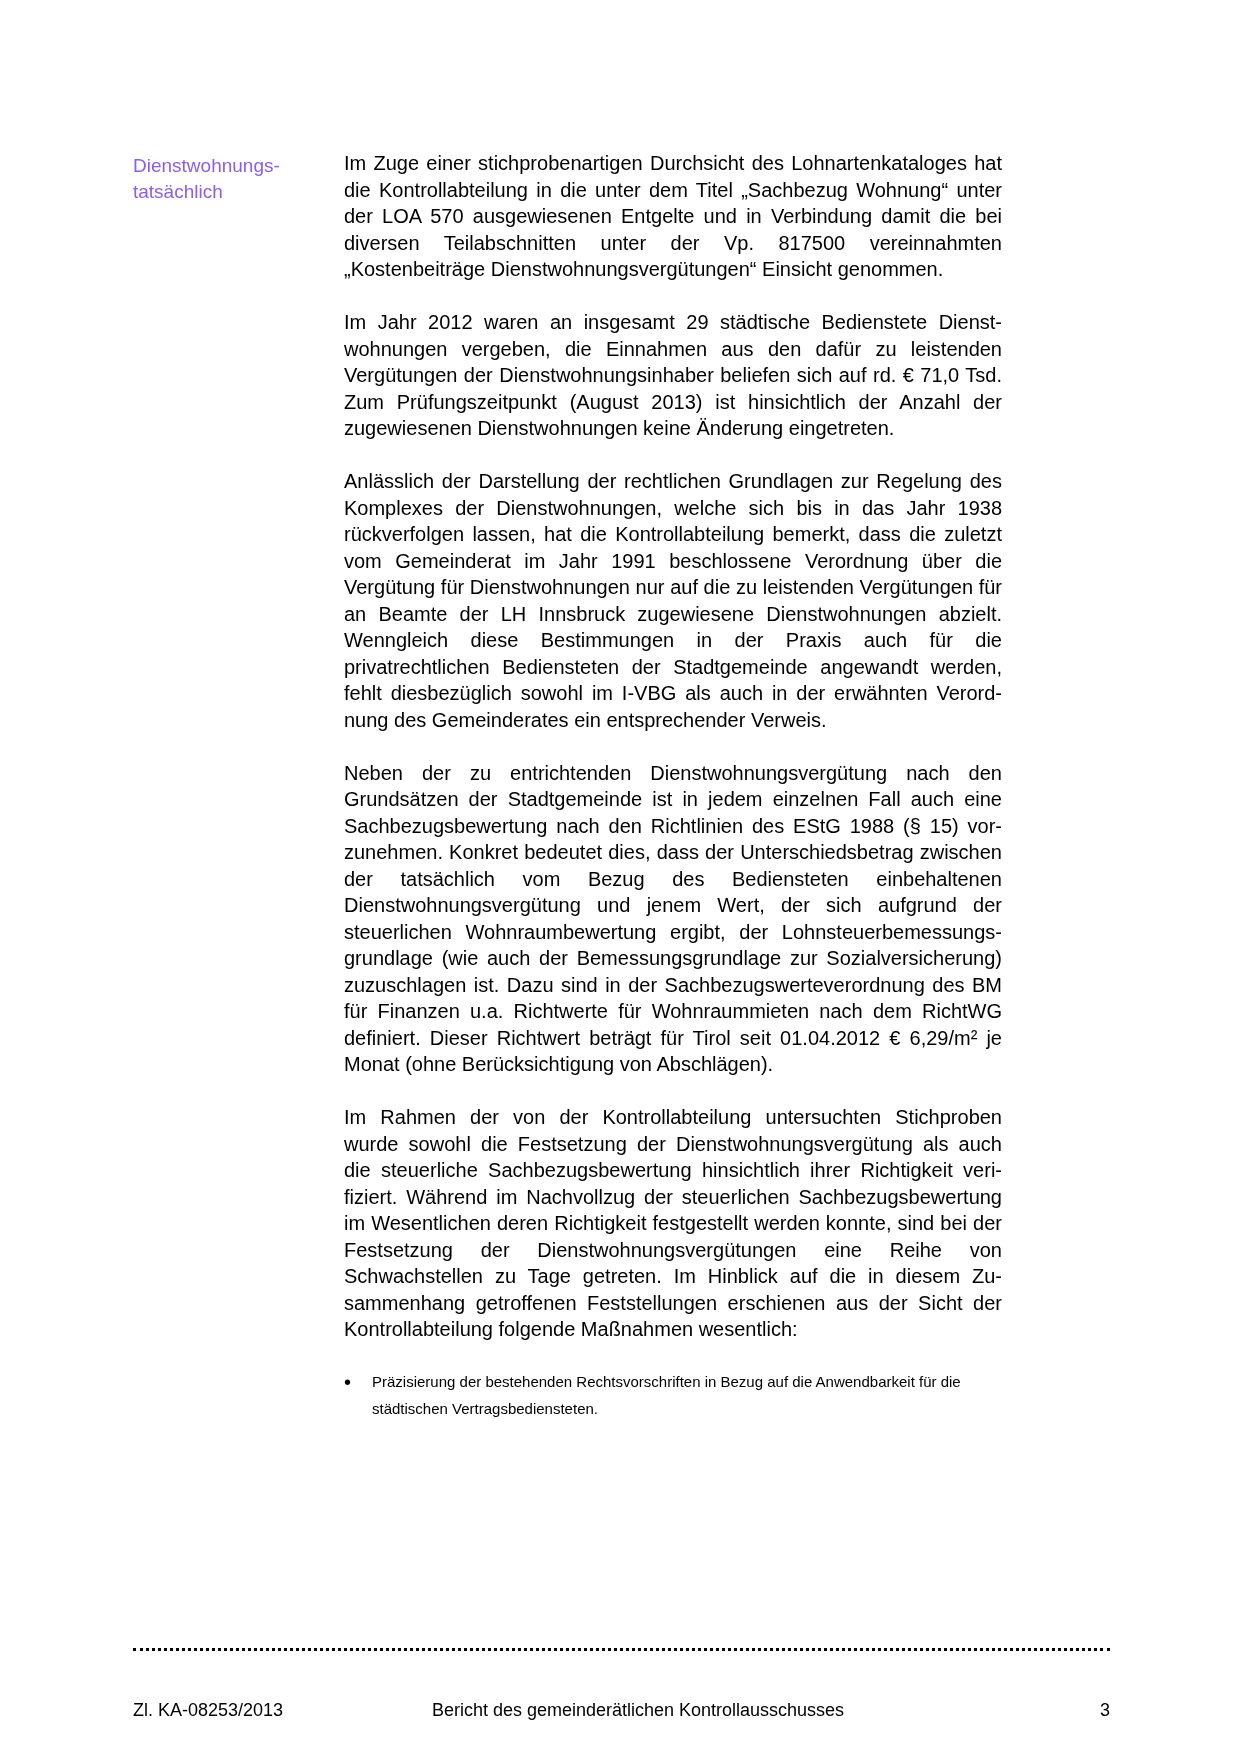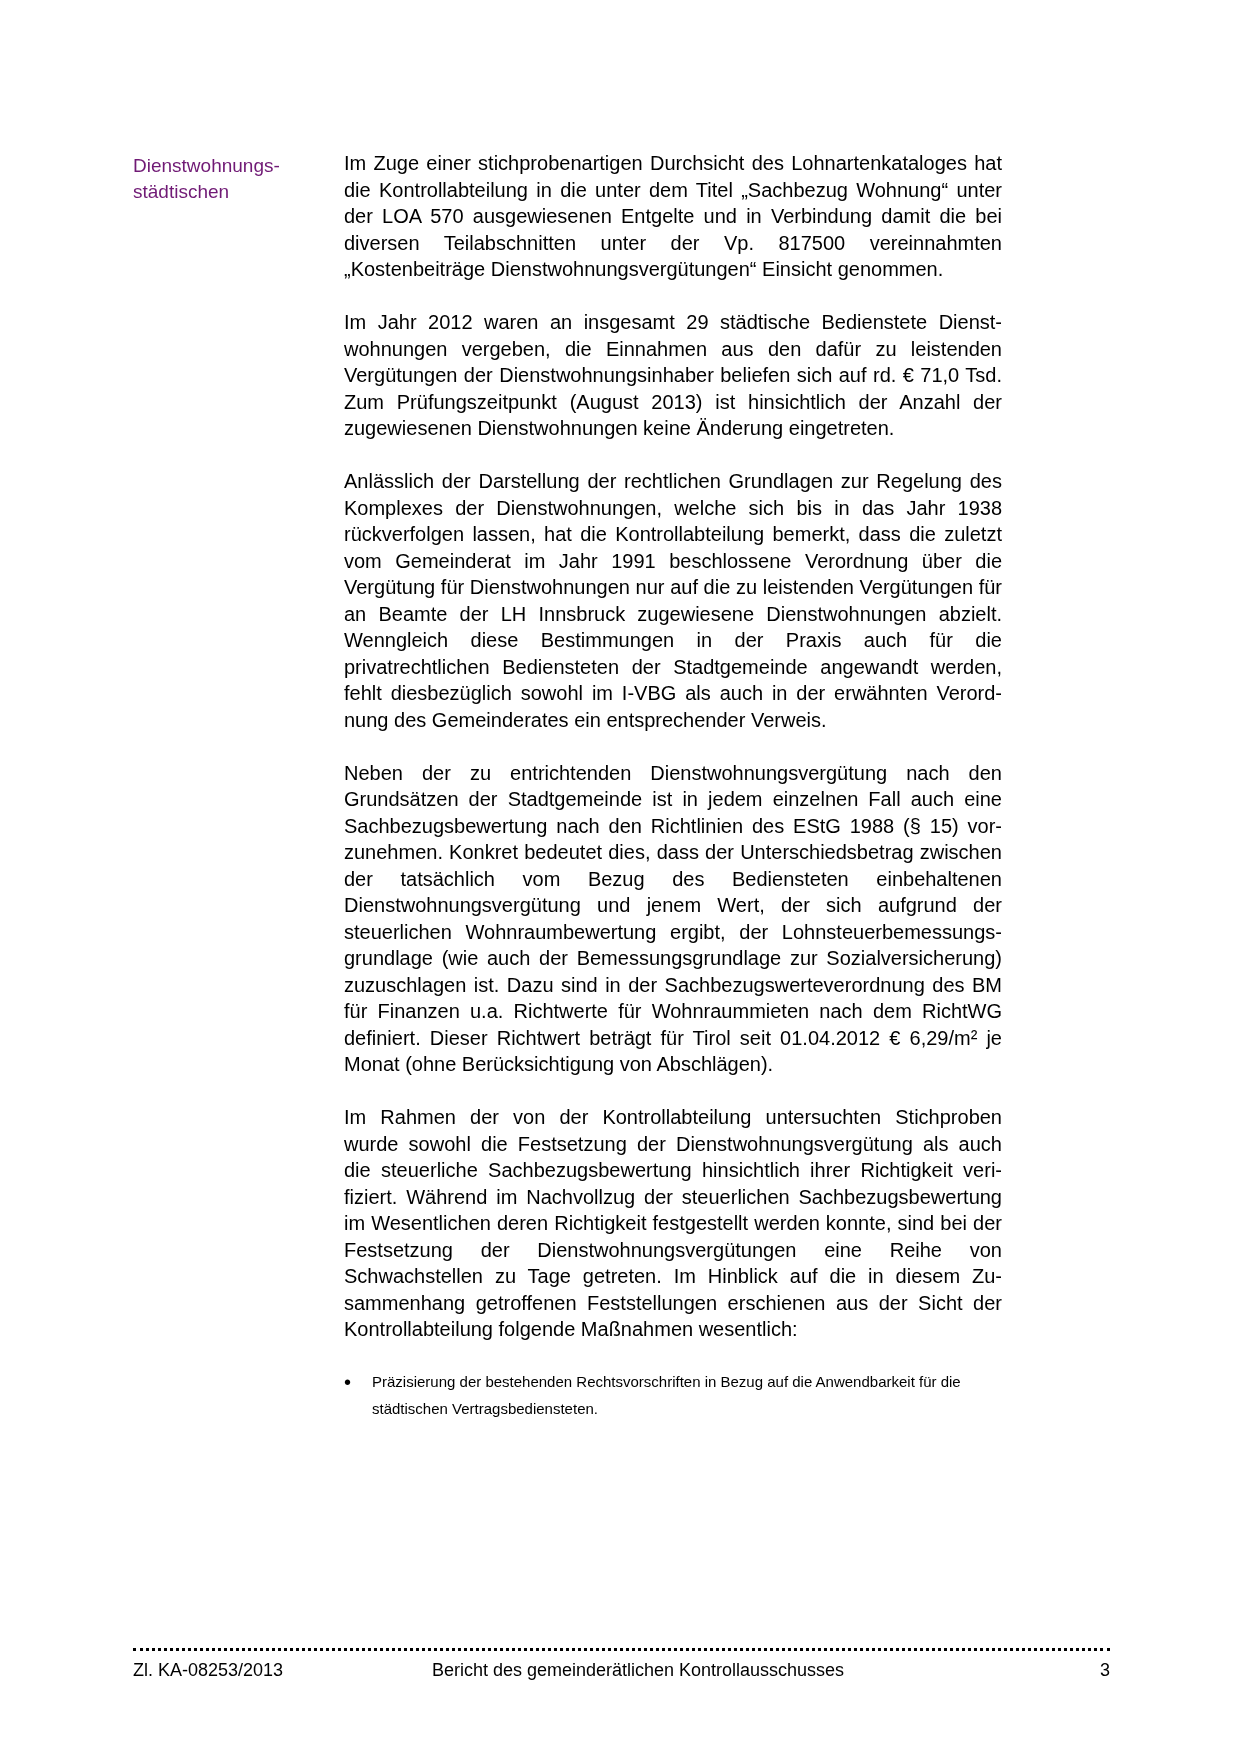--- a/index.html
+++ b/index.html
@@ -63,32 +63,32 @@
     height: 0;
     margin-bottom: 8px;
   }
   .footer-row {
     display: grid;
     grid-template-columns: 1fr auto 1fr;
     align-items: baseline;
     font-size: 18px;
     line-height: 22px;
   }
-  .footer-ref    { justify-self: start; }
+  .footer-ref    { justify-self: start; margin-top: 40px; }
   .footer-title  { justify-self: center; margin-left: 33px; }
   .footer-page   { justify-self: end; }
 </style>
 </head>
 <body>
 
 <div class="page">
 
-  <div class="margin-label" style="color: #701a75;">
+  <div class="margin-label" style="color: #8b5cf6;">
     <div>Dienstwohnungs-</div>
-    <div>städtischen</div>
+    <div>tatsächlich</div>
   </div>
 
   <div class="body-col">
     <p>Im Zuge einer stichprobenartigen Durchsicht des Lohnartenkataloges hat die Kontrollabteilung in die unter dem Titel „Sachbezug Wohnung“ unter der LOA 570 ausgewiesenen Entgelte und in Verbindung damit die bei diversen Teilabschnitten unter der Vp. 817500 vereinnahmten „Kostenbeiträge Dienstwohnungsvergütungen“ Einsicht genommen.</p>
     <p>Im Jahr 2012 waren an insgesamt 29 städtische Bedienstete Dienst­wohnungen vergeben, die Einnahmen aus den dafür zu leistenden Vergütungen der Dienstwohnungsinhaber beliefen sich auf rd. € 71,0 Tsd. Zum Prüfungszeitpunkt (August 2013) ist hinsichtlich der Anzahl der zugewiesenen Dienstwohnungen keine Änderung eingetreten.</p>
     <p>Anlässlich der Darstellung der rechtlichen Grundlagen zur Regelung des Komplexes der Dienstwohnungen, welche sich bis in das Jahr 1938 rückverfolgen lassen, hat die Kontrollabteilung bemerkt, dass die zuletzt vom Gemeinderat im Jahr 1991 beschlossene Verordnung über die Vergütung für Dienstwohnungen nur auf die zu leistenden Vergü­tungen für an Beamte der LH Innsbruck zugewiesene Dienstwohnun­gen abzielt. Wenngleich diese Bestimmungen in der Praxis auch für die privatrechtlichen Bediensteten der Stadtgemeinde angewandt werden, fehlt diesbezüglich sowohl im I-VBG als auch in der erwähnten Verord­nung des Gemeinderates ein entsprechender Verweis.</p>
     <p>Neben der zu entrichtenden Dienstwohnungsvergütung nach den Grundsätzen der Stadtgemeinde ist in jedem einzelnen Fall auch eine Sachbezugsbewertung nach den Richtlinien des EStG 1988 (§ 15) vor­zunehmen. Konkret bedeutet dies, dass der Unterschiedsbetrag zwi­schen der tatsächlich vom Bezug des Bediensteten einbehaltenen Dienstwohnungsvergütung und jenem Wert, der sich aufgrund der steuerlichen Wohnraumbewertung ergibt, der Lohnsteuerbemessungs­grundlage (wie auch der Bemessungsgrundlage zur Sozialversiche­rung) zuzuschlagen ist. Dazu sind in der Sachbezugswerteverordnung des BM für Finanzen u.a. Richtwerte für Wohnraummieten nach dem RichtWG definiert. Dieser Richtwert beträgt für Tirol seit 01.04.2012 € 6,29/m² je Monat (ohne Berücksichtigung von Abschlägen).</p>
     <p>Im Rahmen der von der Kontrollabteilung untersuchten Stichproben wurde sowohl die Festsetzung der Dienstwohnungsvergütung als auch die steuerliche Sachbezugsbewertung hinsichtlich ihrer Richtigkeit veri­fiziert. Während im Nachvollzug der steuerlichen Sachbezugsbewer­tung im Wesentlichen deren Richtigkeit festgestellt werden konnte, sind bei der Festsetzung der Dienstwohnungsvergütungen eine Reihe von Schwachstellen zu Tage getreten. Im Hinblick auf die in diesem Zu­sammenhang getroffenen Feststellungen erschienen aus der Sicht der Kontrollabteilung folgende Maßnahmen wesentlich:</p>
 
     <div class="bullet-item">

